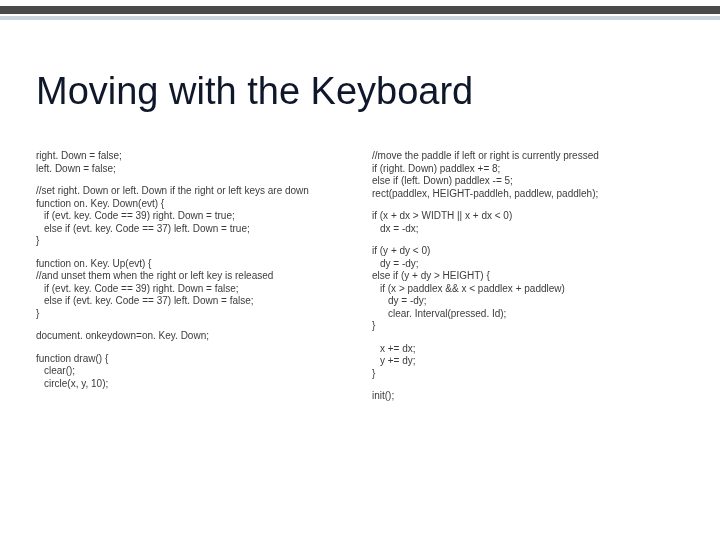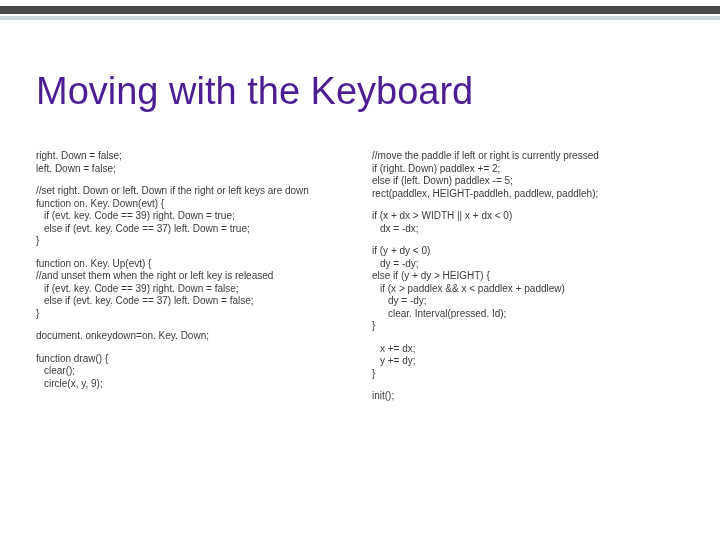--- a/index.html
+++ b/index.html
@@ -35,21 +35,21 @@
     top: 10px; left: 0; right: 0;
     height: 4px;
     background: #c9d6de;
   }
   .title {
     position: absolute;
     top: 70px;
     left: 36px;
     right: 36px;
     font-size: 38px;
-    color: #4c1d95;
+    color: #0f172a;
     font-weight: 400;
     letter-spacing: 0px;
   }
   .cols {
     position: absolute;
     top: 150px;
     left: 36px;
     right: 28px;
     bottom: 20px;
     display: flex;
@@ -102,28 +102,28 @@
         <span class="line ind1">if (evt. key. Code == 39) right. Down = false;</span>
         <span class="line ind1">else if (evt. key. Code == 37) left. Down = false;</span>
         <span class="line">}</span>
       </div>
       <div class="blk">
         <span class="line">document. onkeydown=on. Key. Down;</span>
       </div>
       <div class="blk">
         <span class="line">function draw() {</span>
         <span class="line ind1">clear();</span>
-        <span class="line ind1">circle(x, y, 9);</span>
+        <span class="line ind1">circle(x, y, 10);</span>
       </div>
     </div>
 
     <div class="col">
       <div class="blk">
         <span class="line">//move the paddle if left or right is currently pressed</span>
-        <span class="line">if (right. Down) paddlex += 2;</span>
+        <span class="line">if (right. Down) paddlex += 8;</span>
         <span class="line">else if (left. Down) paddlex -= 5;</span>
         <span class="line">rect(paddlex, HEIGHT-paddleh, paddlew, paddleh);</span>
       </div>
       <div class="blk">
         <span class="line">if (x + dx &gt; WIDTH || x + dx &lt; 0)</span>
         <span class="line ind1">dx = -dx;</span>
       </div>
       <div class="blk">
         <span class="line">if (y + dy &lt; 0)</span>
         <span class="line ind1">dy = -dy;</span>

